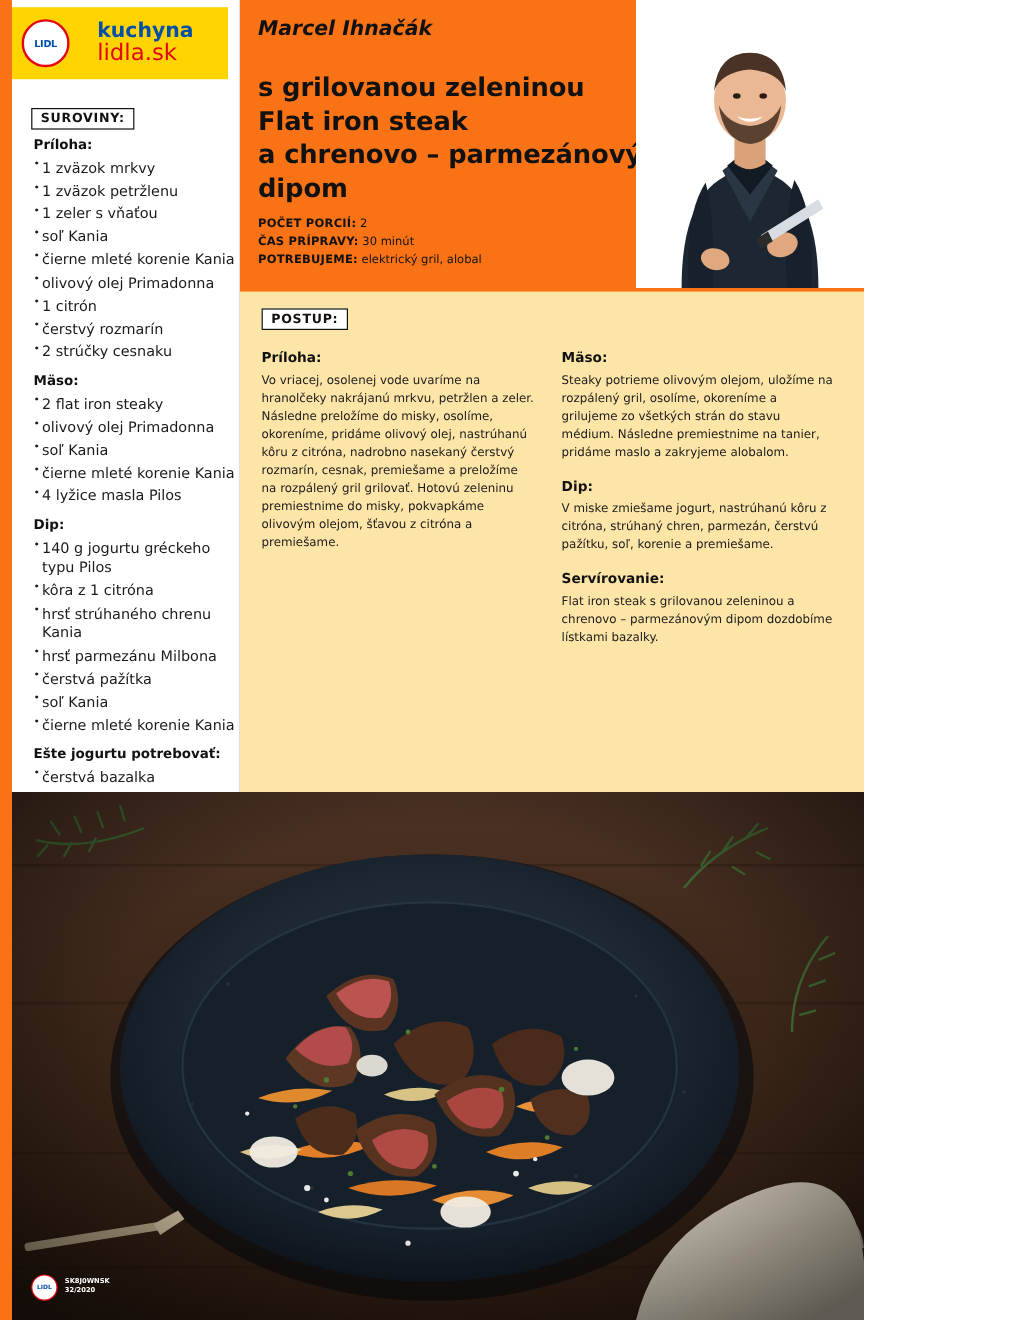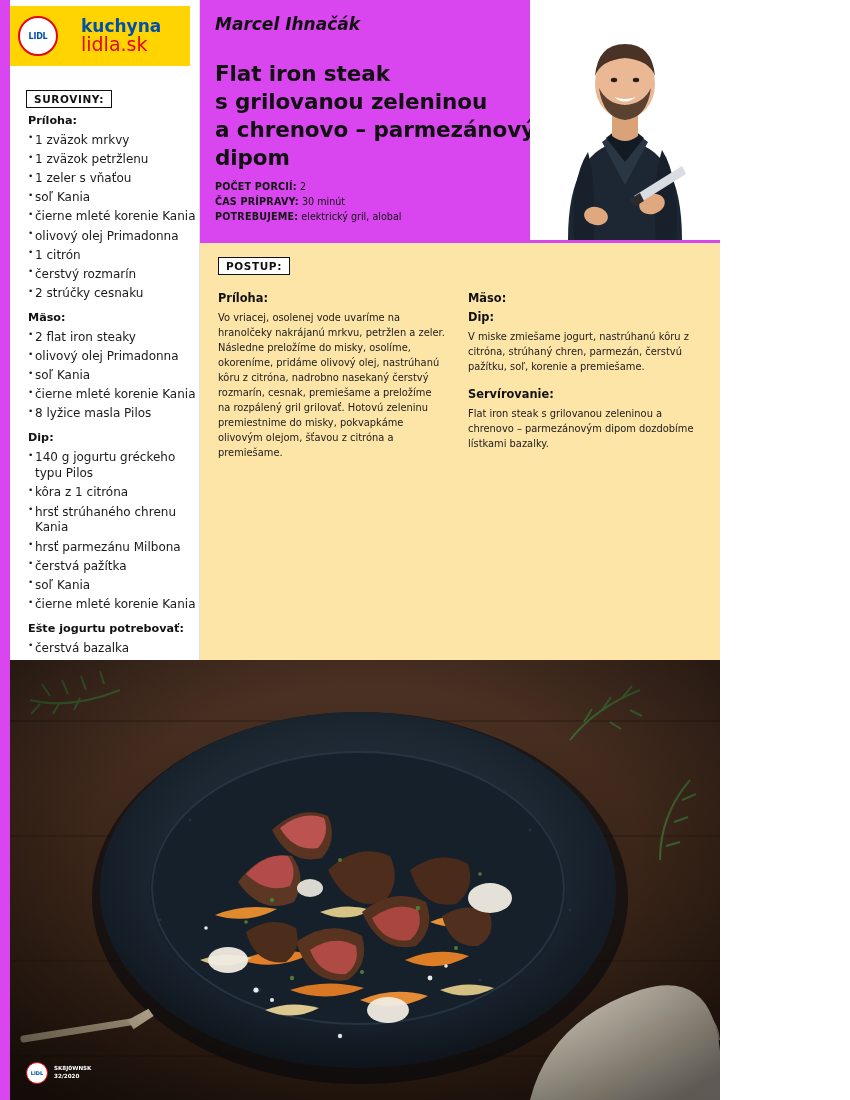--- a/index.html
+++ b/index.html
@@ -15,21 +15,21 @@
     font-family: "DejaVu Sans", "Liberation Sans", sans-serif;
     overflow: hidden;
   }
 
   
   .page {
     position: absolute;
     left: 0; top: 0;
     width: 850px;
     height: 1100px;
-    background: #d946ef;
+    background: #f97316;
   }
 
   
   .left-col {
     position: absolute;
     left: 10px;
     top: 0;
     width: 190px;
     height: 660px;
     background: #ffffff;
@@ -259,21 +259,21 @@
         <div class="ing-item">čerstvý rozmarín</div>
         <div class="ing-item">2 strúčky cesnaku</div>
       </div>
 
       <div class="ing-group">
         <div class="ing-head">Mäso:</div>
         <div class="ing-item">2 flat iron steaky</div>
         <div class="ing-item">olivový olej Primadonna</div>
         <div class="ing-item">soľ Kania</div>
         <div class="ing-item">čierne mleté korenie Kania</div>
-        <div class="ing-item">8 lyžice masla Pilos</div>
+        <div class="ing-item">4 lyžice masla Pilos</div>
       </div>
 
       <div class="ing-group">
         <div class="ing-head">Dip:</div>
         <div class="ing-item">140 g jogurtu gréckeho typu Pilos</div>
         <div class="ing-item">kôra z 1 citróna</div>
         <div class="ing-item">hrsť strúhaného chrenu Kania</div>
         <div class="ing-item">hrsť parmezánu Milbona</div>
         <div class="ing-item">čerstvá pažítka</div>
         <div class="ing-item">soľ Kania</div>
@@ -284,22 +284,22 @@
         <div class="ing-head">Ešte jogurtu potrebovať:</div>
         <div class="ing-item">čerstvá bazalka</div>
       </div>
 
     </div>
   </div>
 
   <div class="head-area">
     <div class="chef-name">Marcel Ihnačák</div>
     <div class="recipe-title">
+      <div>s grilovanou zeleninou</div>
       <div>Flat iron steak</div>
-      <div>s grilovanou zeleninou</div>
       <div>a chrenovo – parmezánovým</div>
       <div>dipom</div>
     </div>
   </div>
 
   <div class="meta">
     <div>
       <b>POČET PORCIÍ:</b>
       <span>2</span>
     </div>
@@ -349,20 +349,21 @@
   <div class="postup-panel">
     <div class="tag postup-tag">POSTUP:</div>
 
     <div class="proc-cols">
       <div class="proc-col">
         <div class="proc-head">Príloha:</div>
         <div class="proc-text">Vo vriacej, osolenej vode uvaríme na hranolčeky nakrájanú mrkvu, petržlen a zeler. Následne preložíme do misky, osolíme, okoreníme, pridáme olivový olej, nastrúhanú kôru z citróna, nadrobno nasekaný čerstvý rozmarín, cesnak, premiešame a preložíme na rozpálený gril grilovať. Hotovú zeleninu premiestnime do misky, pokvapkáme olivovým olejom, šťavou z citróna a premiešame.</div>
       </div>
       <div class="proc-col">
         <div class="proc-head">Mäso:</div>
+        <div class="proc-text">Steaky potrieme olivovým olejom, uložíme na rozpálený gril, osolíme, okoreníme a grilujeme zo všetkých strán do stavu médium. Následne premiestnime na tanier, pridáme maslo a zakryjeme alobalom.</div>
         <div class="proc-head">Dip:</div>
         <div class="proc-text">V miske zmiešame jogurt, nastrúhanú kôru z citróna, strúhaný chren, parmezán, čerstvú pažítku, soľ, korenie a premiešame.</div>
         <div class="proc-head">Servírovanie:</div>
         <div class="proc-text">Flat iron steak s grilovanou zeleninou a chrenovo – parmezánovým dipom dozdobíme lístkami bazalky.</div>
       </div>
     </div>
   </div>
 
   <div class="food-photo">
     <svg width="710" height="440" viewBox="0 0 710 440">

